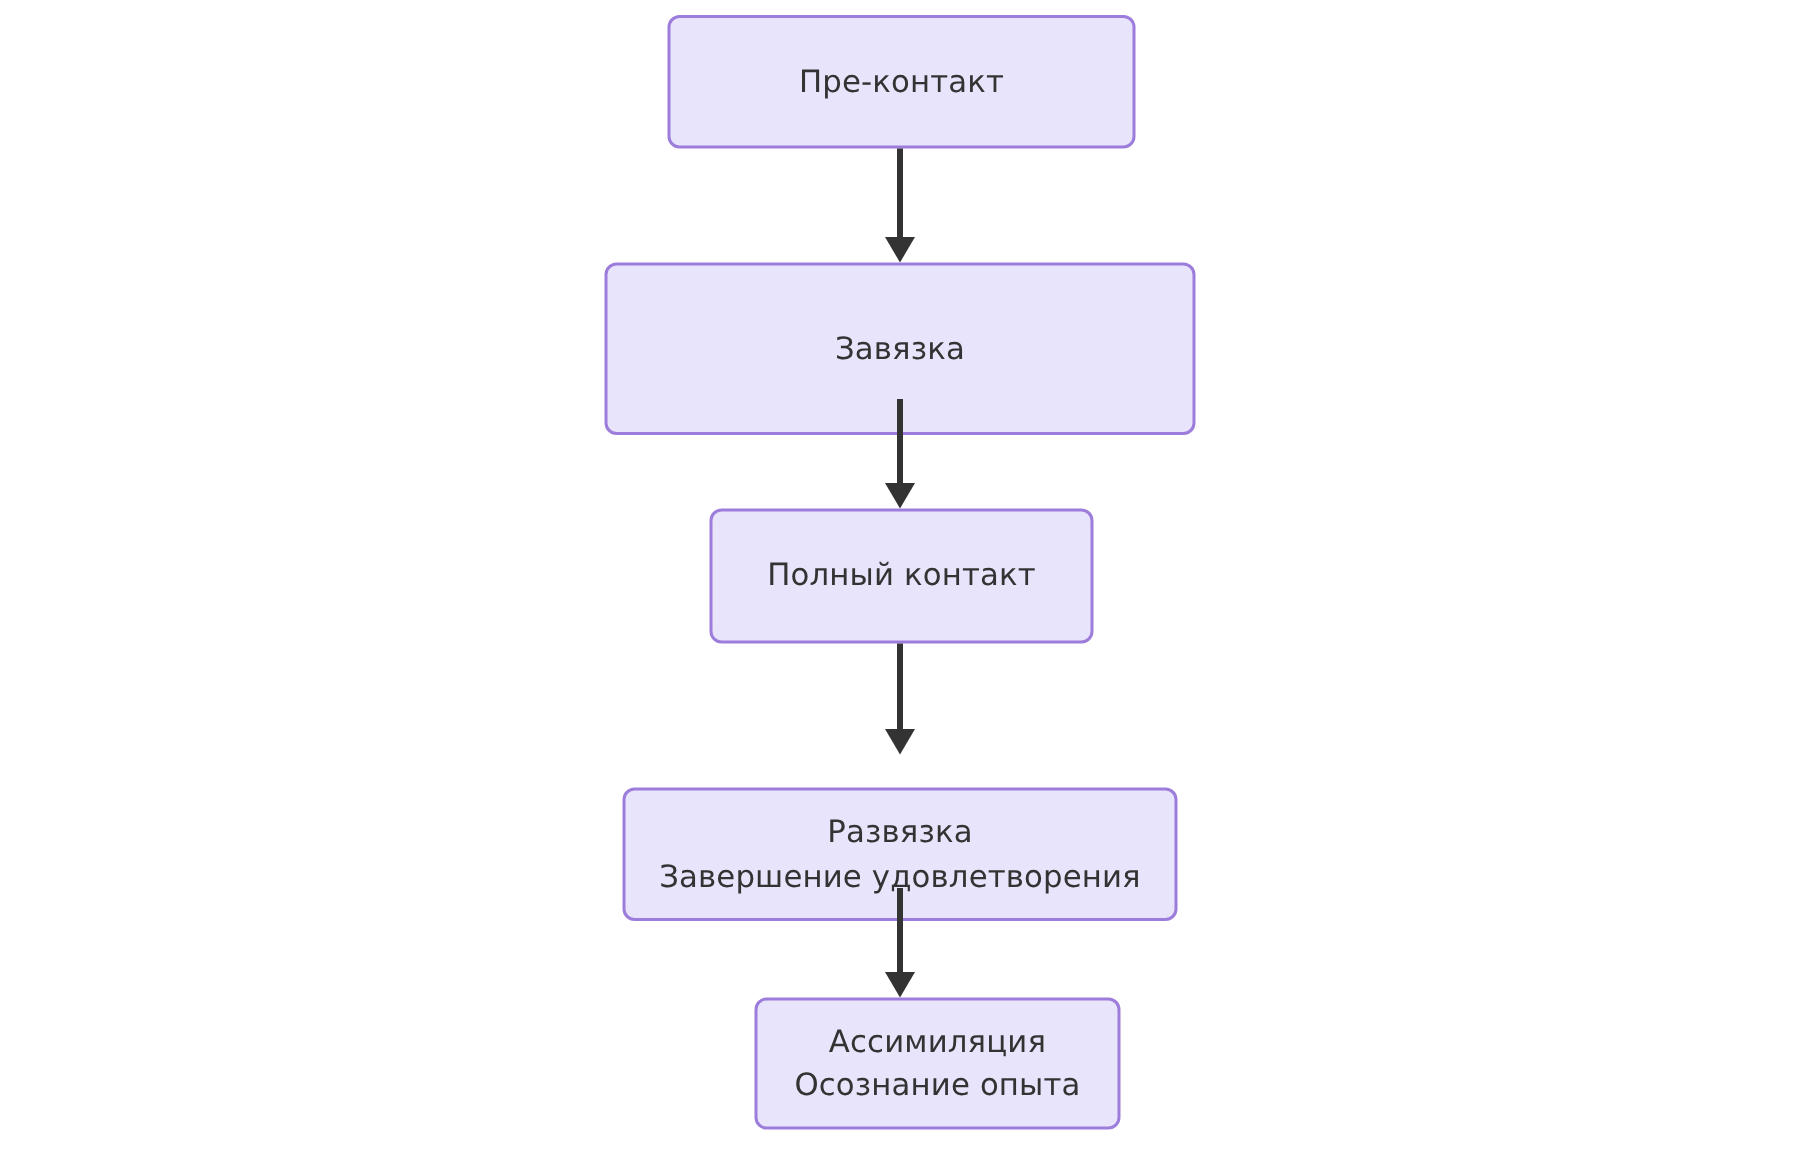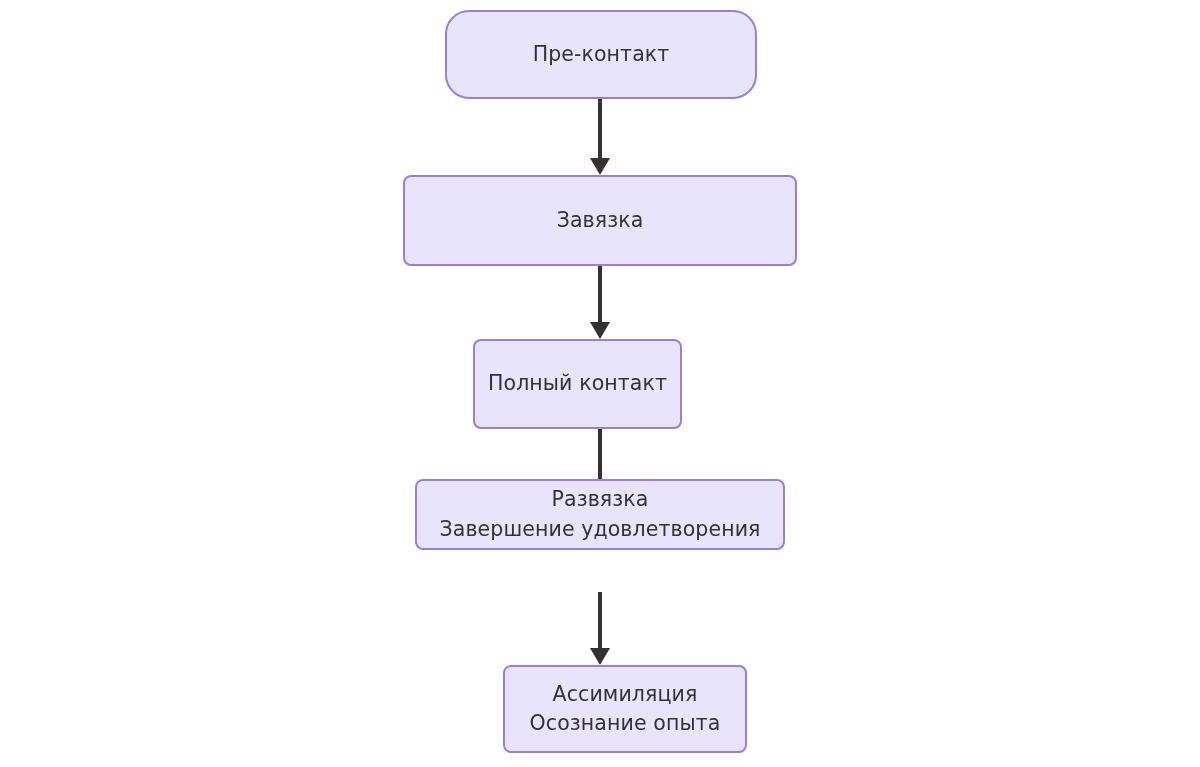--- a/index.html
+++ b/index.html
@@ -39,24 +39,24 @@
     letter-spacing: 0.1px;
     padding: 0 10px;
     white-space: nowrap;
   }
 
   .flow-node .node-line {
     display: block;
   }
 
   
-  #node-1 { left: 445px; top: 10px;  width: 312px; height: 89px; border-radius: 24px; }
-  #node-2 { left: 403px; top: 175px; width: 394px; height: 91px; justify-content: center; }
-  #node-3 { left: 473px; top: 339px; width: 209px; height: 90px; }
-  #node-4 { left: 415px; top: 479px; width: 370px; height: 71px; }
+  #node-1 { left: 445px; top: 10px;  width: 312px; height: 89px; }
+  #node-2 { left: 403px; top: 175px; width: 394px; height: 115px; justify-content: center; }
+  #node-3 { left: 473px; top: 339px; width: 256px; height: 90px; }
+  #node-4 { left: 415px; top: 525px; width: 370px; height: 89px; }
   #node-5 { left: 478px; top: 665px; width: 244px; height: 88px; margin-left: 25px; }
 
   
   .flow-arrow {
     position: absolute;
     left: 600px;
     width: 0;
   }
   .flow-arrow .arrow-shaft {
     position: absolute;

